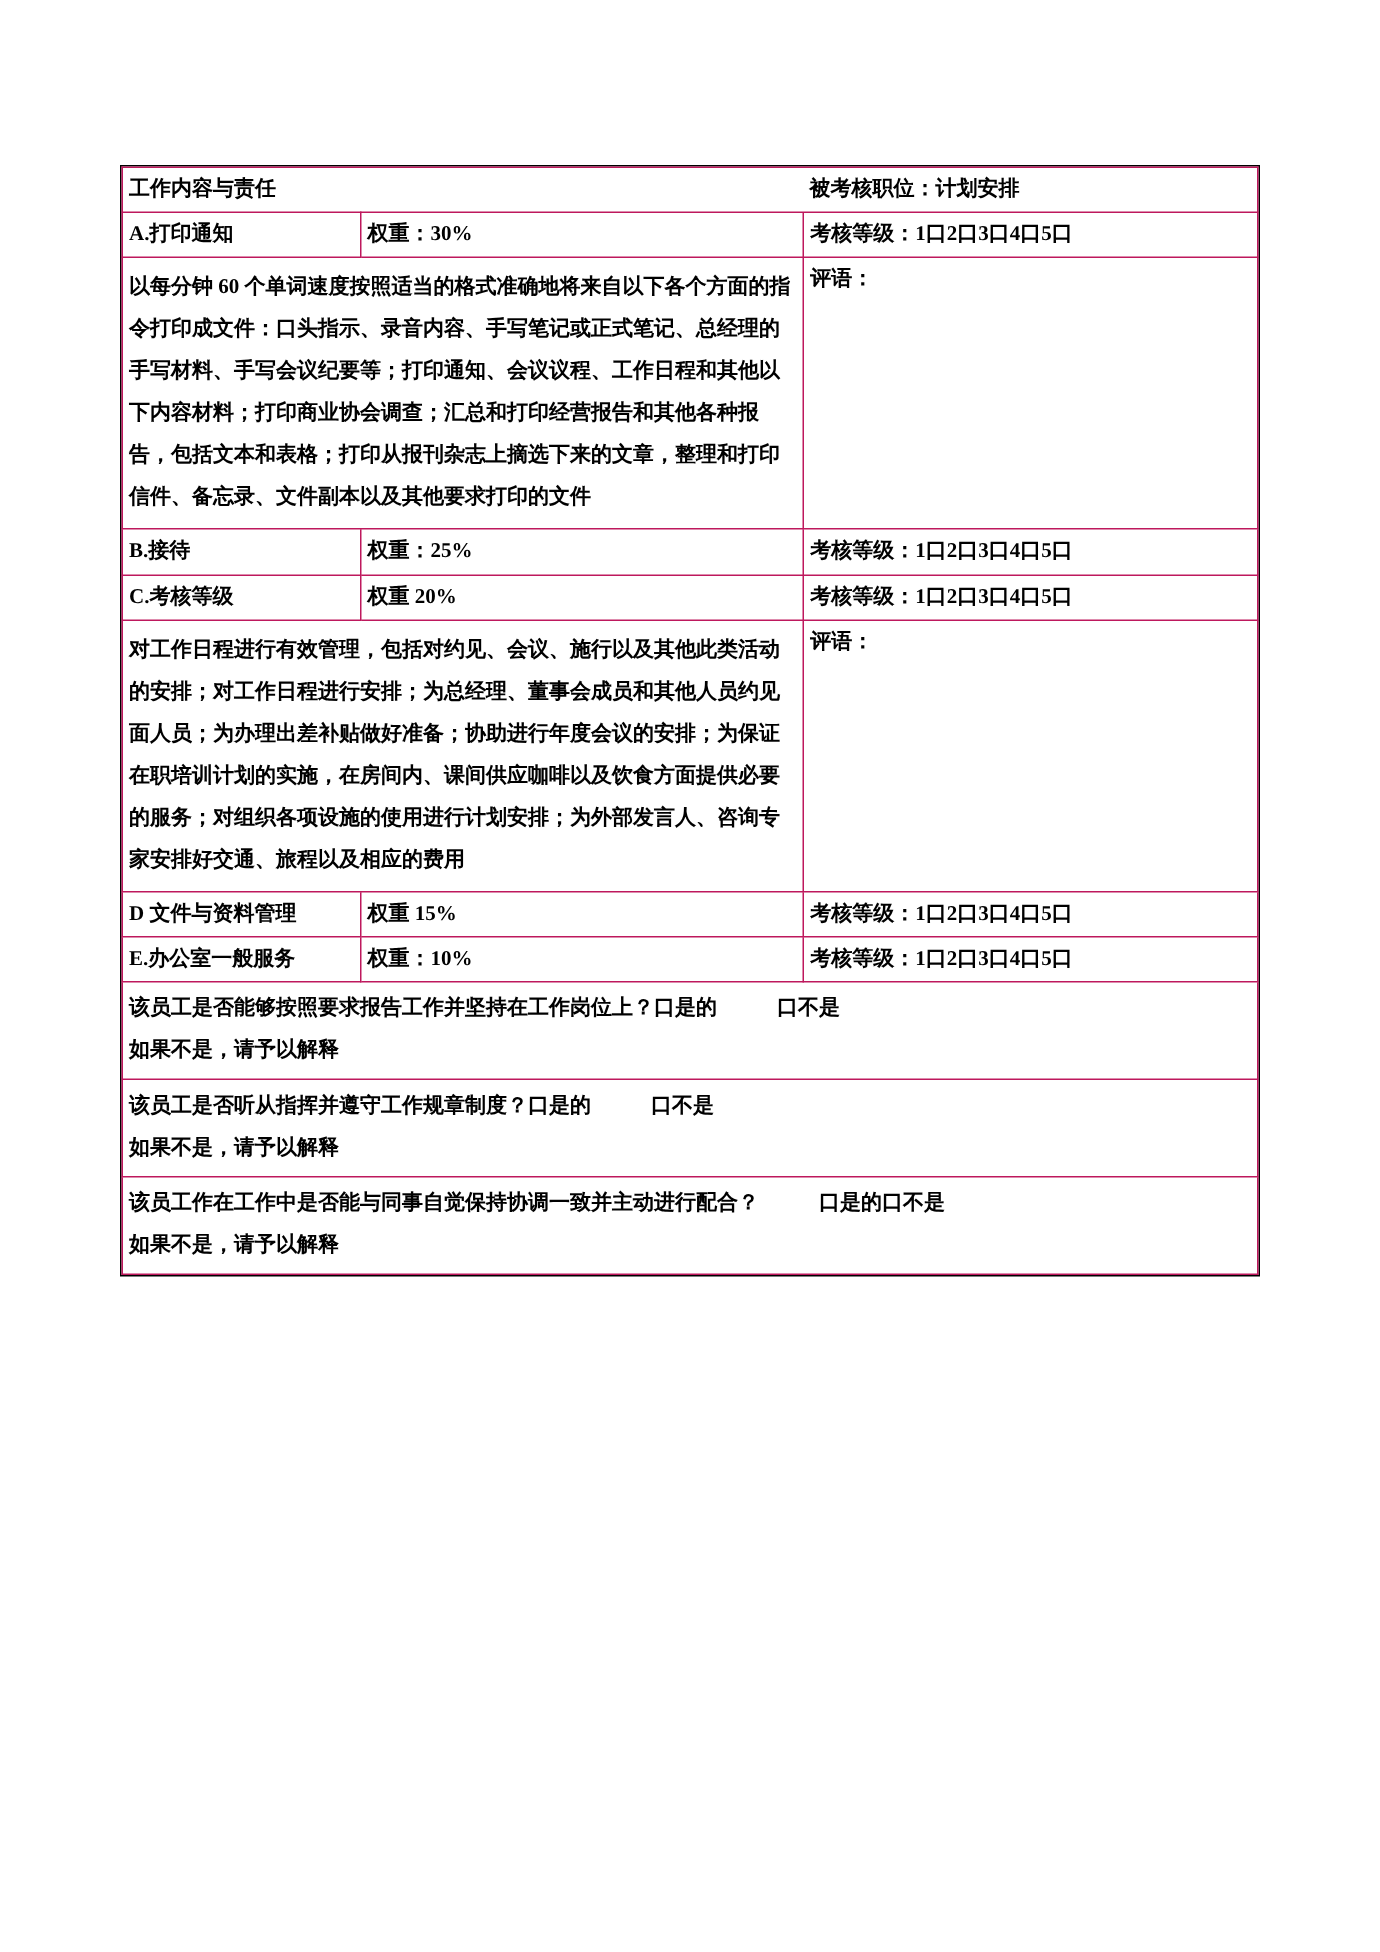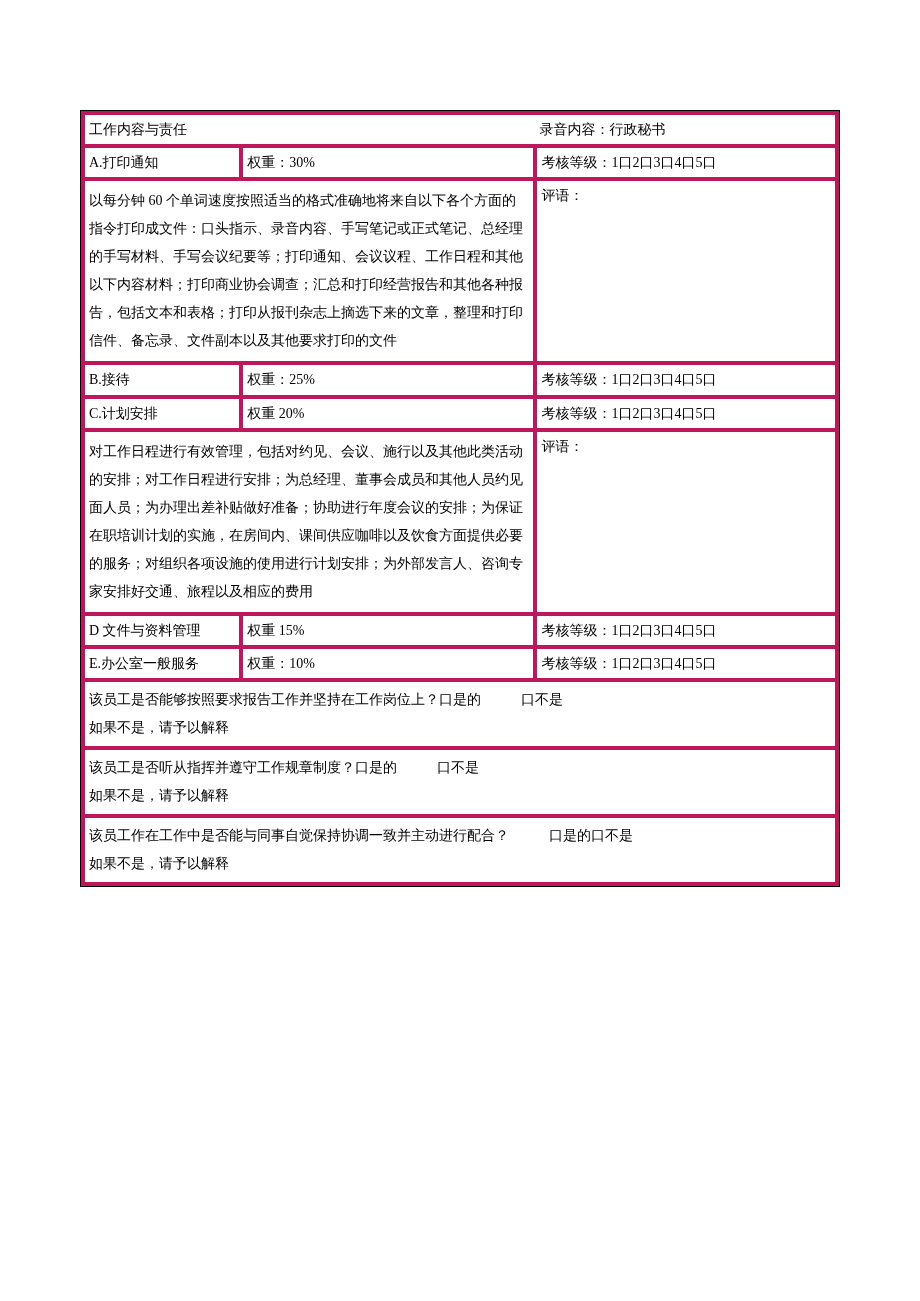--- a/index.html
+++ b/index.html
@@ -18,23 +18,24 @@
     box-sizing: border-box;
   }
   .outer {
     border: 1px solid #000;
   }
   table {
     width: 100%;
     border-collapse: collapse;
   }
   td {
-    border: 4px solid #be185d;
+    border: 1px solid #be185d;
     padding: 2px 4px;
     vertical-align: top;
+    font-weight: bold;
   }
   .hdr-left {
     width: 52%;
     border-right: none;
   }
   .hdr-right {
     border-left: none;
   }
   .row-title { width: 21%; }
   .row-weight { width: 39%; margin-top: 21px; }
@@ -58,42 +59,42 @@
 </head>
 <body>
 
 <div class="page">
   <div class="outer">
     <table>
 
       <tbody>
           <tr>
         <td class="hdr-left" colspan="2">工作内容与责任</td>
-        <td class="hdr-right">录音内容：行政秘书</td>
+        <td class="hdr-right">被考核职位：计划安排</td>
       </tr>
 
       <tr>
         <td class="row-title">A.打印通知</td>
         <td class="row-weight">权重：30%</td>
         <td class="row-grade">考核等级：1口2口3口4口5口</td>
       </tr>
 
       <tr>
         <td class="desc-cell" colspan="2">以每分钟 60 个单词速度按照适当的格式准确地将来自以下各个方面的指令打印成文件：口头指示、录音内容、手写笔记或正式笔记、总经理的手写材料、手写会议纪要等；打印通知、会议议程、工作日程和其他以下内容材料；打印商业协会调查；汇总和打印经营报告和其他各种报告，包括文本和表格；打印从报刊杂志上摘选下来的文章，整理和打印信件、备忘录、文件副本以及其他要求打印的文件</td>
         <td class="comment-cell">评语：</td>
       </tr>
 
       <tr>
         <td class="row-title">B.接待</td>
         <td class="row-weight">权重：25%</td>
         <td class="row-grade">考核等级：1口2口3口4口5口</td>
       </tr>
 
       <tr>
-        <td class="row-title">C.计划安排</td>
+        <td class="row-title">C.考核等级</td>
         <td class="row-weight">权重 20%</td>
         <td class="row-grade">考核等级：1口2口3口4口5口</td>
       </tr>
       <tr>
         <td class="desc-cell" colspan="2">对工作日程进行有效管理，包括对约见、会议、施行以及其他此类活动的安排；对工作日程进行安排；为总经理、董事会成员和其他人员约见面人员；为办理出差补贴做好准备；协助进行年度会议的安排；为保证在职培训计划的实施，在房间内、课间供应咖啡以及饮食方面提供必要的服务；对组织各项设施的使用进行计划安排；为外部发言人、咨询专家安排好交通、旅程以及相应的费用</td>
         <td class="comment-cell">评语：</td>
       </tr>
 
       <tr>
         <td class="row-title">D 文件与资料管理</td>

